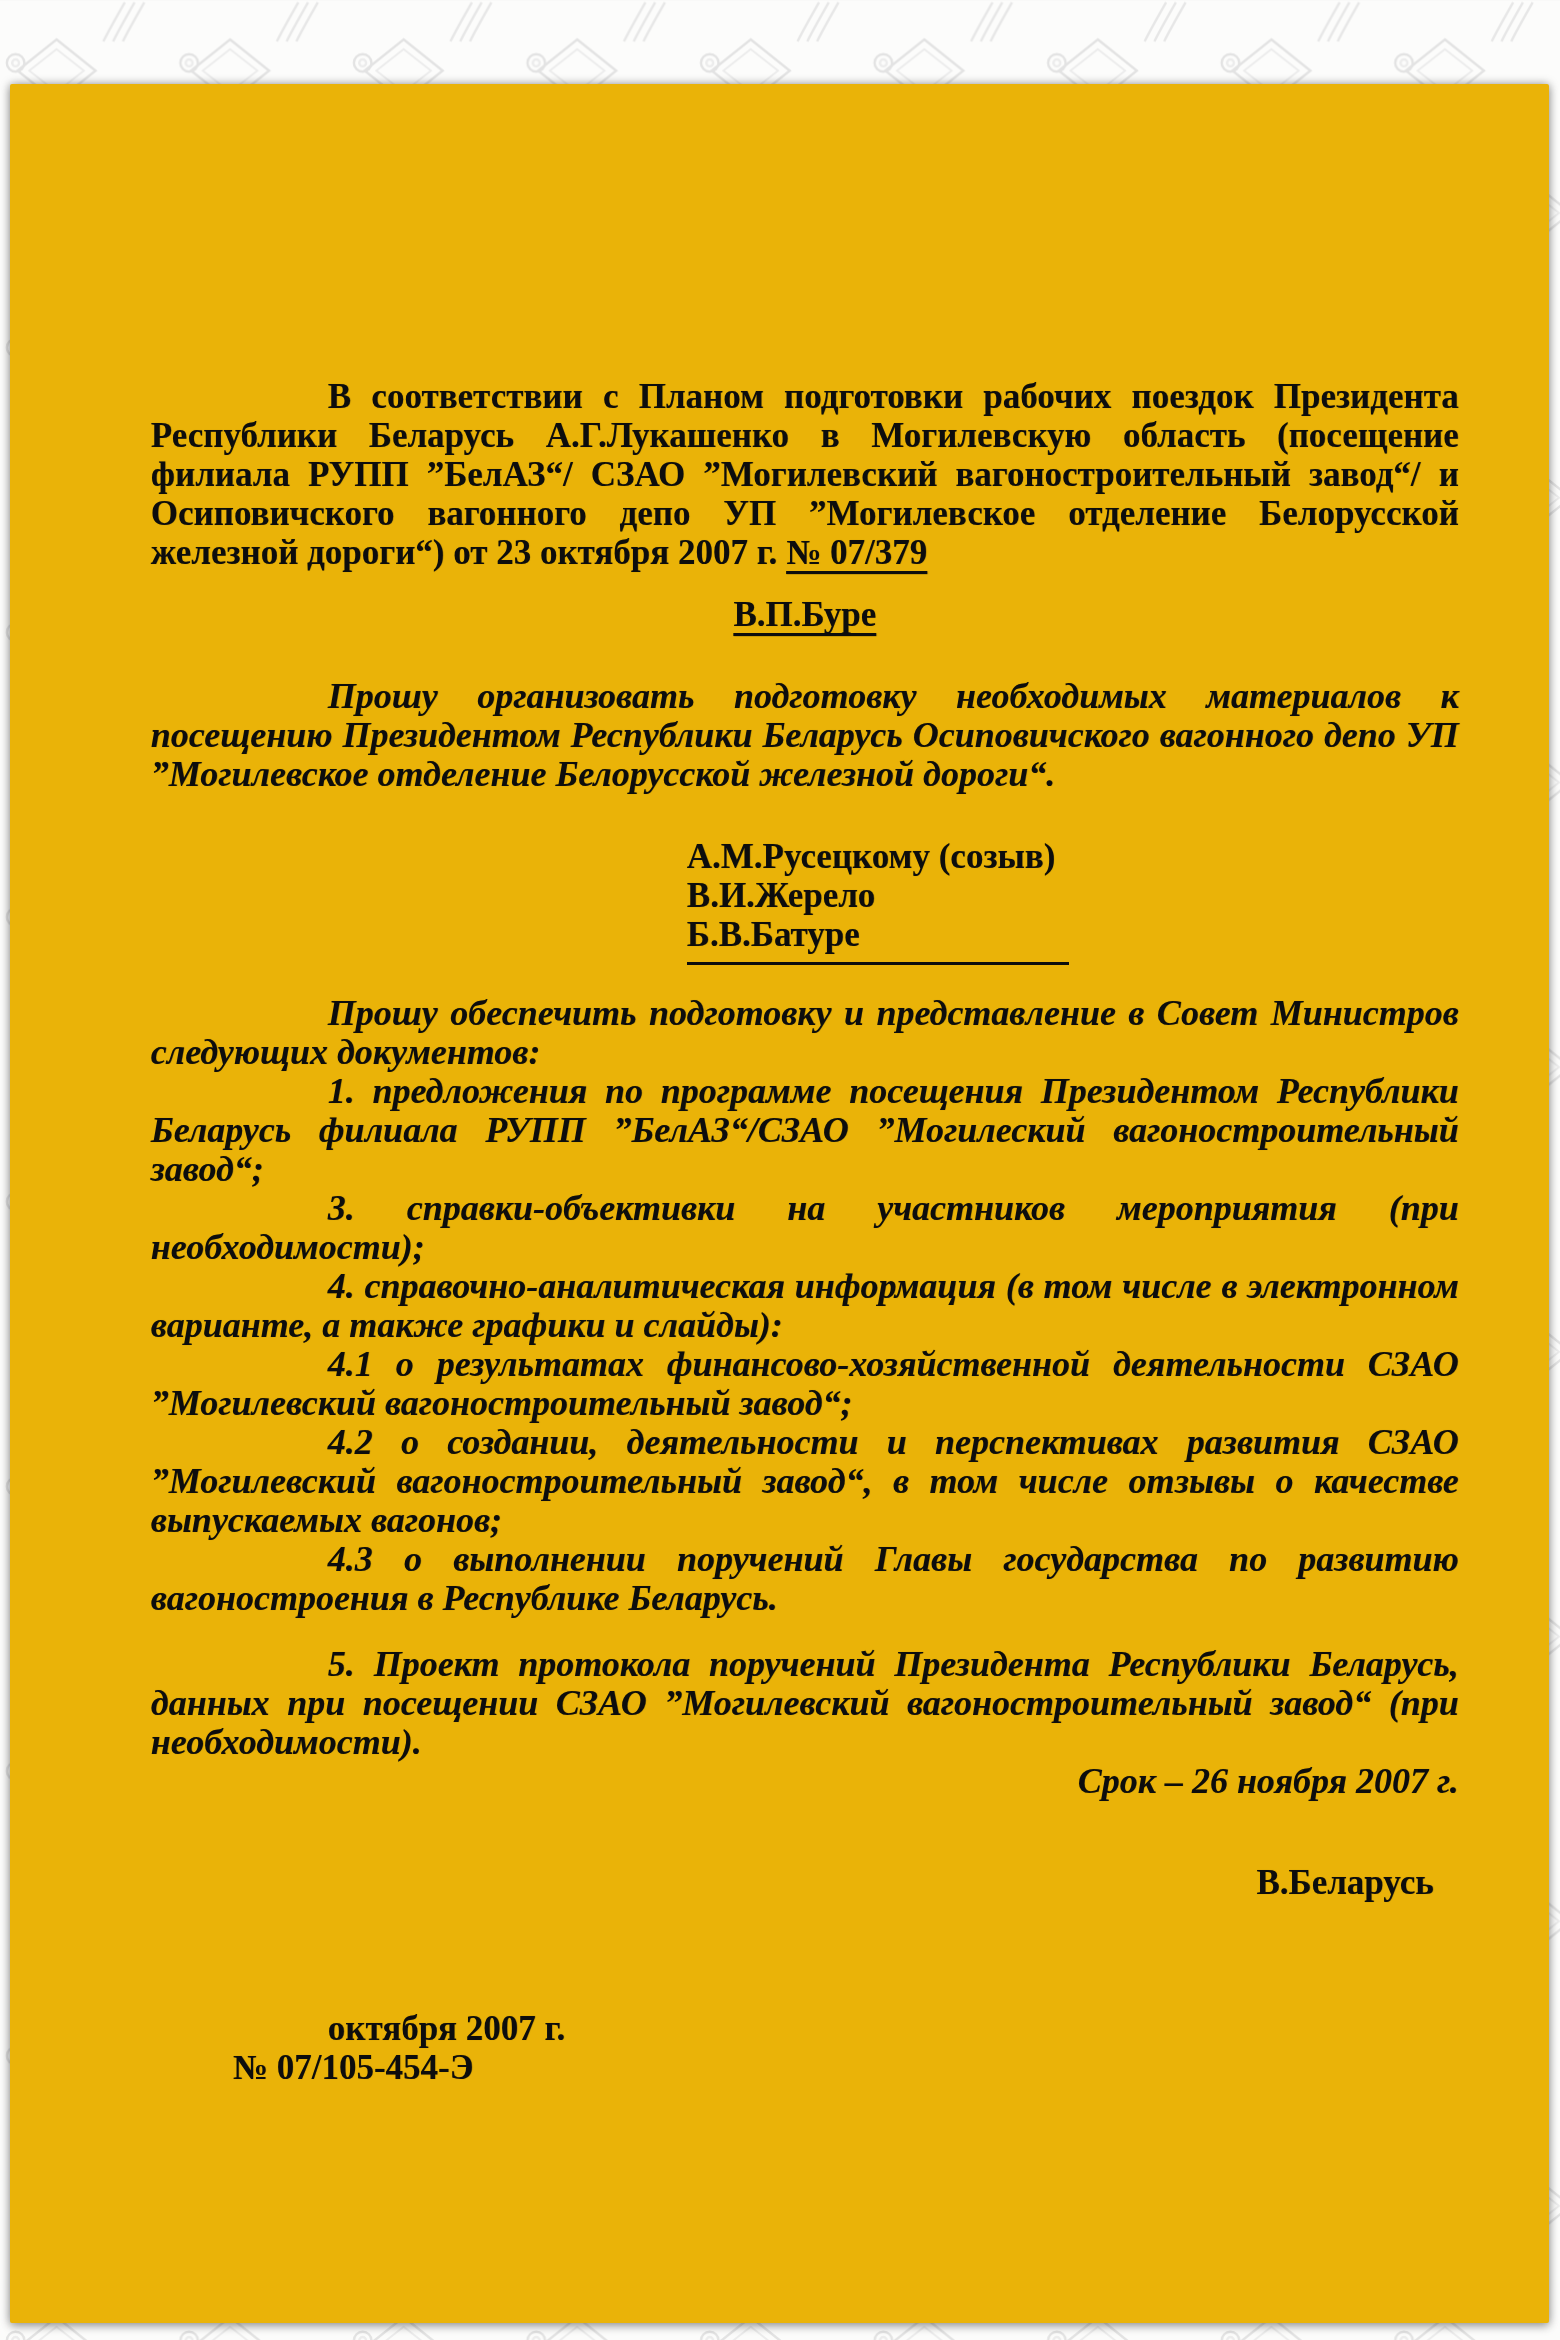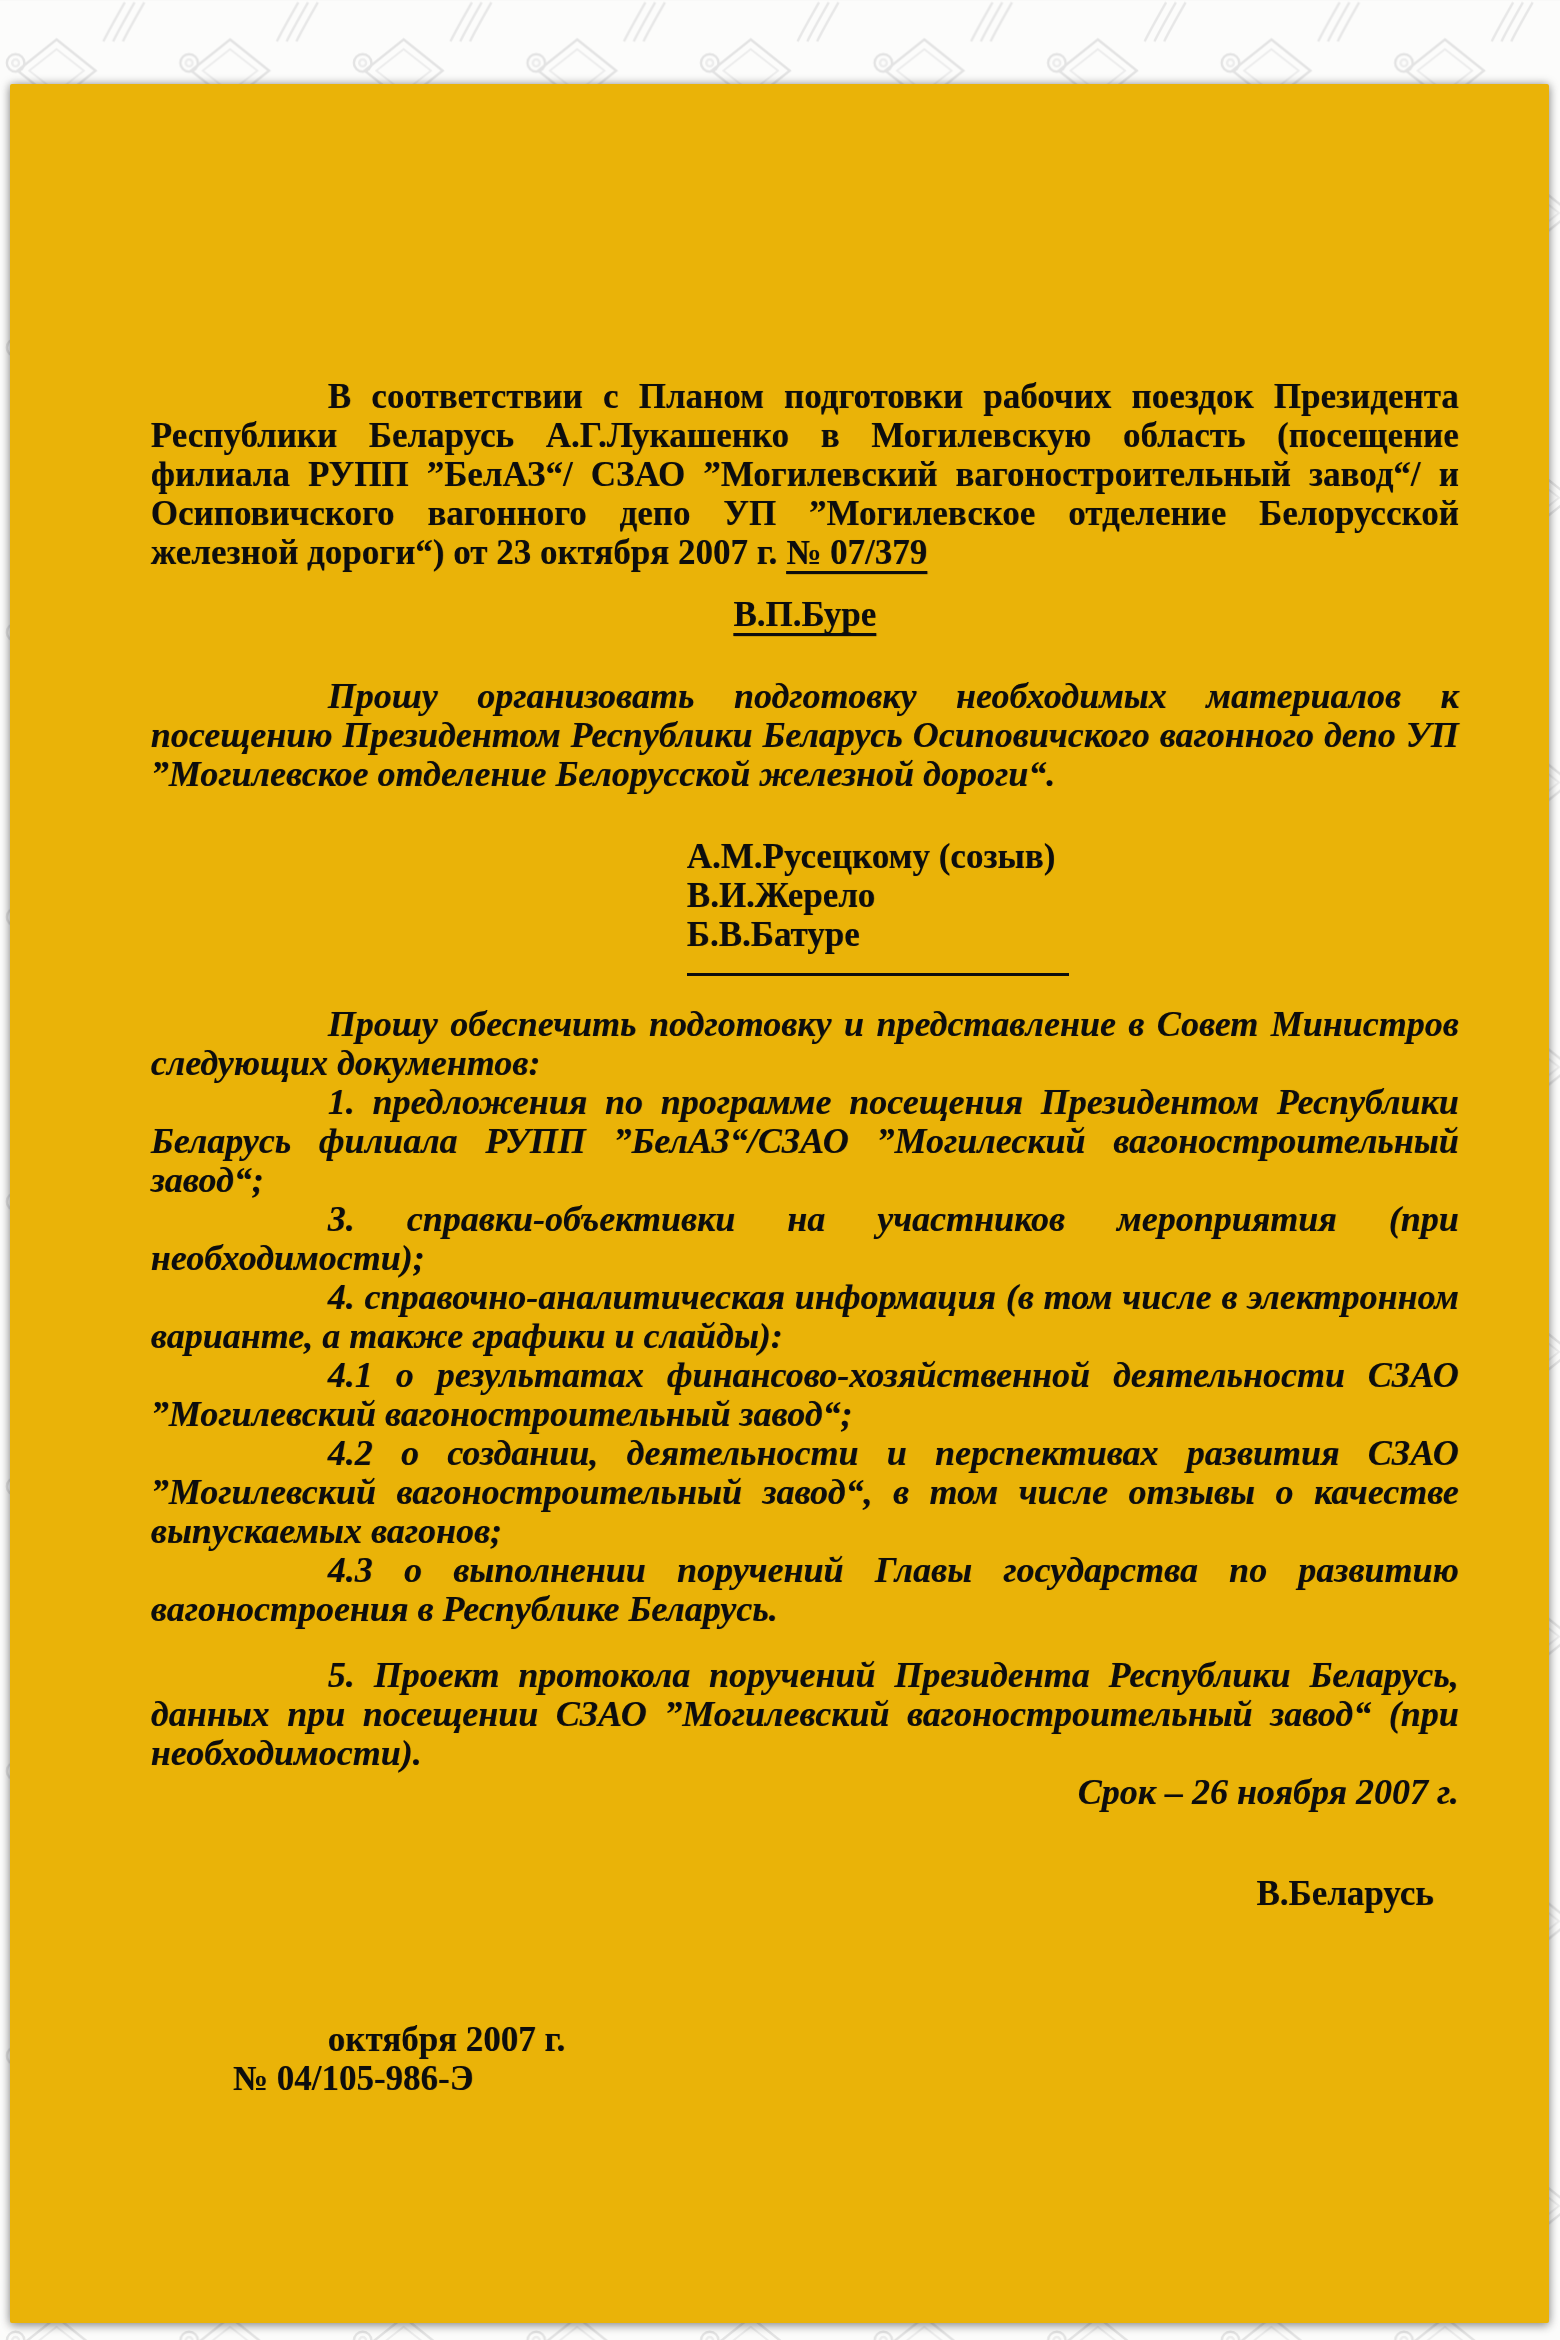--- a/index.html
+++ b/index.html
@@ -24,21 +24,21 @@
   }
   .par { margin:0; }
   .jt  { text-align:justify; }
   .ind { text-indent:177px; }
   .it  { font-style:italic; font-size:36px; }
   .u   { text-decoration:underline; text-decoration-thickness:3.4px; text-underline-offset:6.8px; }
   .center-line { text-align:center; margin-top:23.4px; }
   .req1 { margin-top:43px; }
   .names { margin-left:536px; margin-top:43px; }
   .names div { line-height:39px; }
-  .name-sign { display:inline-block; min-width:382px; border-bottom:3.9px solid #0d0d0d; padding-bottom:19px; }
+  .name-sign { display:inline-block; min-width:382px; border-bottom:3.9px solid #0d0d0d; padding-bottom:8px; }
   .req2 { margin-top:29px; }
   .deadline { text-align:right; }
   .item5 { margin-top:27px; }
   .sig { text-align:right; padding-right:25px; margin-top:62px; }
   .footer { margin-left:82px; margin-top:107px; }
   .footer-date { margin-left:95px; }
 </style>
 </head>
 <body>
 
@@ -100,19 +100,19 @@
 
 
       <p class="par jt ind it item5">5. Проект протокола поручений Президента Республики Беларусь, данных при посещении СЗАО ”Могилевский вагоностроительный завод“ (при необходимости).</p>
 
       <div class="deadline it">Срок – 26 ноября 2007 г.</div>
 
       <div class="sig">В.Беларусь</div>
 
       <div class="footer">
         <div class="footer-date">октября 2007 г.</div>
-        <div>№ 04/105-986-Э</div>
+        <div>№ 07/105-454-Э</div>
       </div>
 
     </div>
   </div>
 </div>
 
 
 </body></html>

